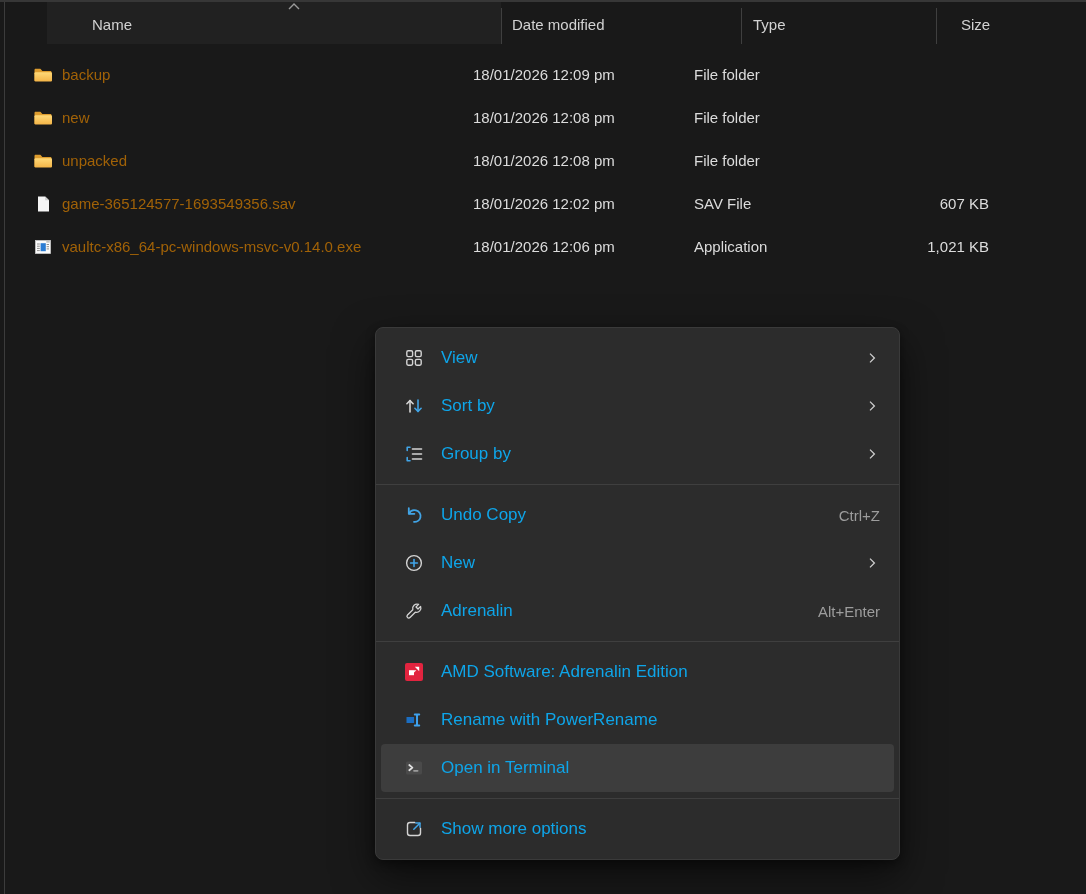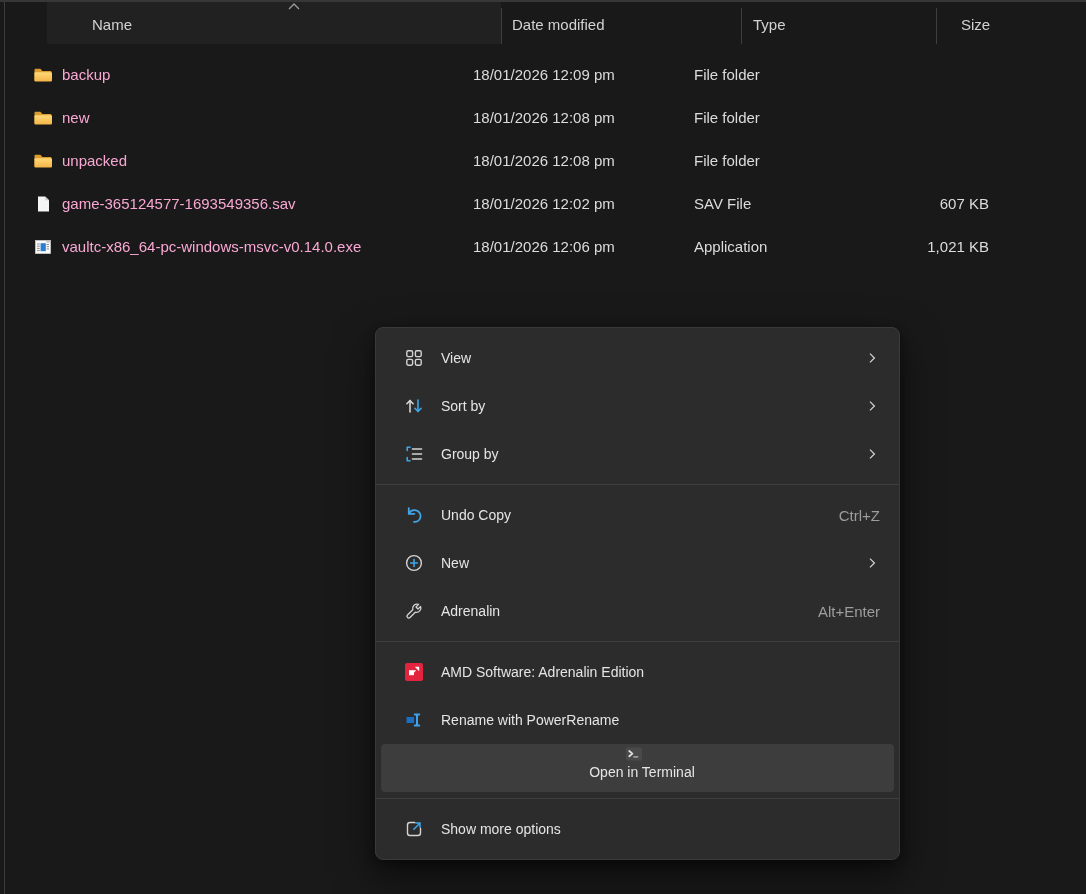--- a/index.html
+++ b/index.html
@@ -22,41 +22,41 @@
   .hdr-date{left:471px;}
   .hdr-type{left:712px;}
   .hdr-size{left:920px;}
   .hdr-sep{position:absolute;top:6px;height:36px;width:1px;background:#3f3f3f;}
   .sep1{left:460px;} .sep2{left:700px;} .sep3{left:895px;} .sep4{left:1045px;}
   .sort-chevron{position:absolute;left:245px;top:-1px;width:16px;height:12px;}
 
   
   .file-row{position:absolute;left:6px;width:1040px;height:43px;}
   .cell{position:absolute;top:0;height:43px;display:flex;align-items:center;
-        color:#f9a8d4;font-size:15px;white-space:nowrap;}
+        color:#a16207;font-size:15px;white-space:nowrap;}
   .c-icon{left:27px;width:20px;}
   .c-name{left:56px;}
   .c-date{left:467px;color:#dcdcdc;}
   .c-type{left:688px;color:#dcdcdc;}
   .c-size{left:856px;width:127px;justify-content:flex-end;color:#dcdcdc;}
 
   
   .context-menu{
     position:absolute;left:375px;top:327px;width:525px;box-sizing:border-box;
     background:#2c2c2c;border:1px solid #3a3a3a;border-radius:8px;
     padding:6px 0;
     box-shadow:0 16px 40px rgba(0,0,0,0.55), 0 3px 10px rgba(0,0,0,0.4);
   }
   .menu-item{
     height:48px;margin:0 5px;border-radius:4px;
     display:flex;align-items:center;padding:0 14px 0 23px;box-sizing:border-box;
   }
-  .menu-item.highlighted{background:#3d3d3d;flex-direction:column;}
+  .menu-item.highlighted{background:#3d3d3d;}
   .mi-icon{width:20px;height:20px;margin-right:17px;flex:0 0 20px;display:flex;align-items:center;justify-content:center;}
-  .mi-label{color:#e5e5e5;font-size:14px;white-space:nowrap;}
+  .mi-label{color:#0ea5e9;font-size:17px;white-space:nowrap;}
   .mi-right{margin-left:auto;display:flex;align-items:center;}
   .mi-shortcut{color:#9d9d9d;font-size:15px;}
   .menu-sep{height:1px;background:#3f3f3f;margin:6px 0;}
   svg{display:block;}
 </style>
 </head>
 <body>
 
 <div class="top-border"></div>
 <div class="left-border"></div>

